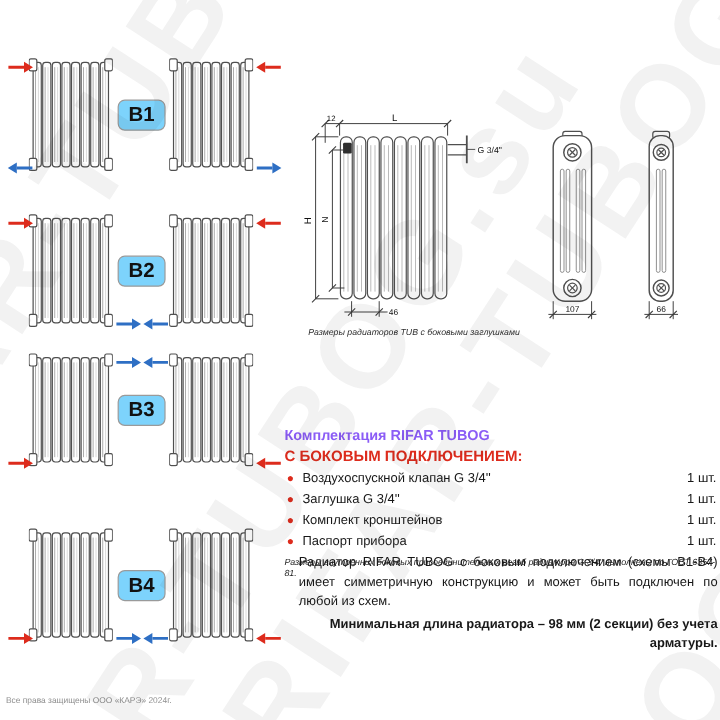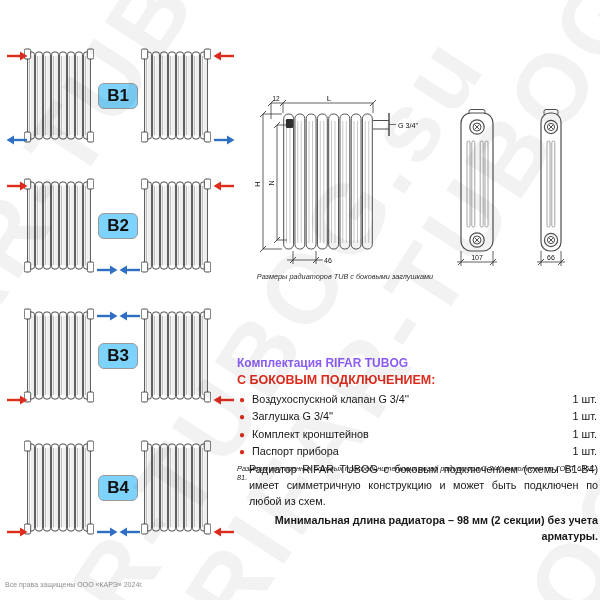--- a/index.html
+++ b/index.html
@@ -234,21 +234,21 @@
             <polygon points="14,1.4 21.5,6 14,10.6" fill="#dd2b1c"></polygon>
           </svg>
         </div>
         <div class="arrow" style="left:113px;top:88px">
           <svg width="22" height="12" viewBox="0 0 22 12" style="transform:scaleX(-1);">
             <line x1="1" y1="6" x2="14" y2="6" stroke="#2e6fc4" stroke-width="2.4"></line>
             <polygon points="14,1.4 21.5,6 14,10.6" fill="#2e6fc4"></polygon>
           </svg>
         </div>
       </div>
-      <div class="scheme-row" style="top: 306px;">
+      <div class="scheme-row" style="top: 292px;">
         <div class="rad" style="left:18px"><svg width="70" height="95" viewBox="0 0 70 95">
             <rect x="3.6" y="4" width="6.8" height="87" rx="2.4" fill="#fff" stroke="#4f4f4f" stroke-width="1"></rect>
             <line x1="5.6" y1="8" x2="5.6" y2="87" stroke="#9b9b9b" stroke-width="0.7"></line>
             <line x1="8.0" y1="8" x2="8.0" y2="87" stroke="#d2d2d2" stroke-width="0.7"></line>
             <rect x="11.6" y="4" width="6.8" height="87" rx="2.4" fill="#fff" stroke="#4f4f4f" stroke-width="1"></rect>
             <line x1="13.6" y1="8" x2="13.6" y2="87" stroke="#9b9b9b" stroke-width="0.7"></line>
             <line x1="16.0" y1="8" x2="16.0" y2="87" stroke="#d2d2d2" stroke-width="0.7"></line>
             <rect x="19.6" y="4" width="6.8" height="87" rx="2.4" fill="#fff" stroke="#4f4f4f" stroke-width="1"></rect>
             <line x1="21.6" y1="8" x2="21.6" y2="87" stroke="#9b9b9b" stroke-width="0.7"></line>
             <line x1="24.0" y1="8" x2="24.0" y2="87" stroke="#d2d2d2" stroke-width="0.7"></line>

